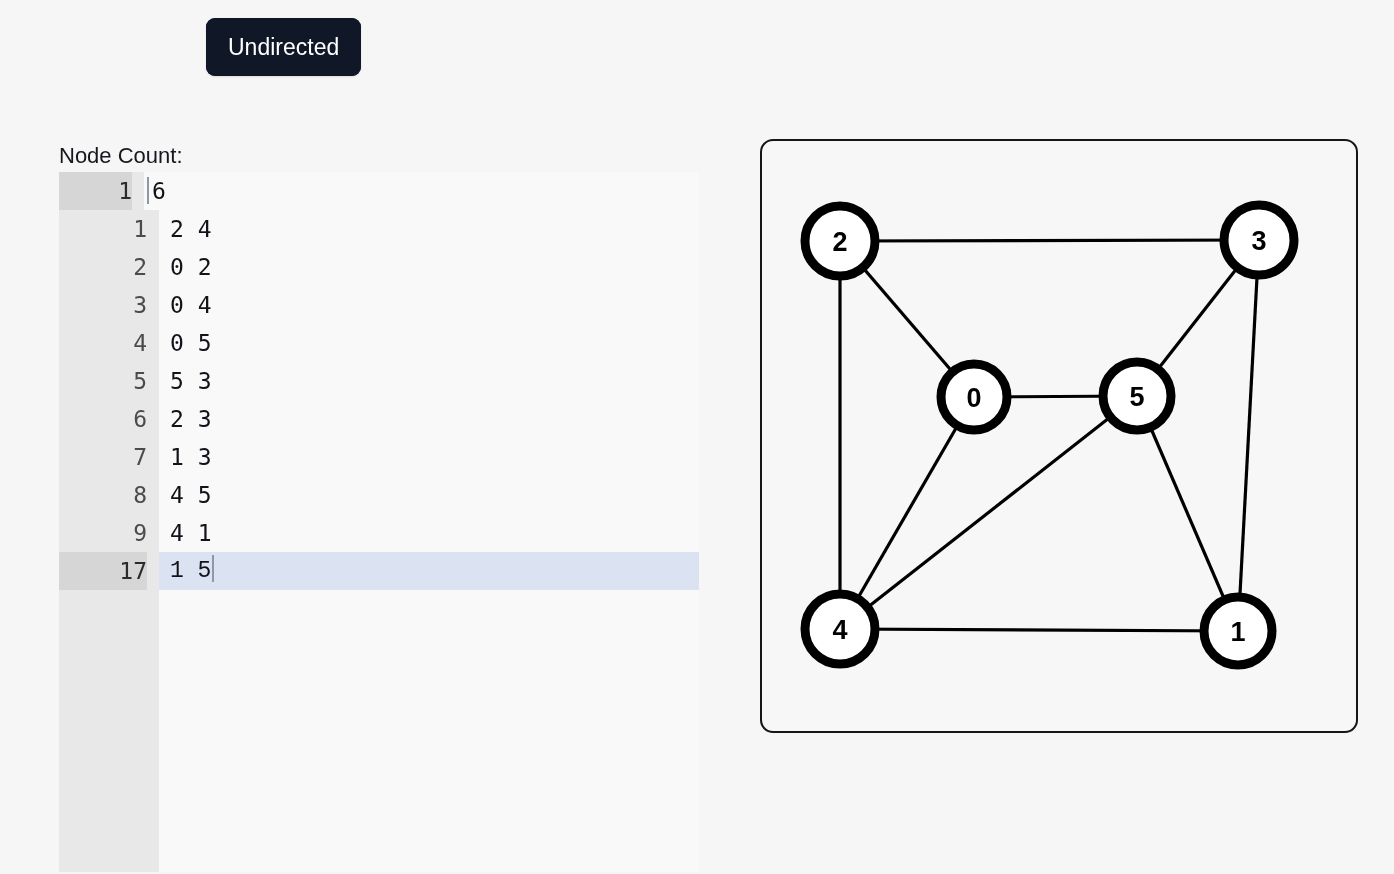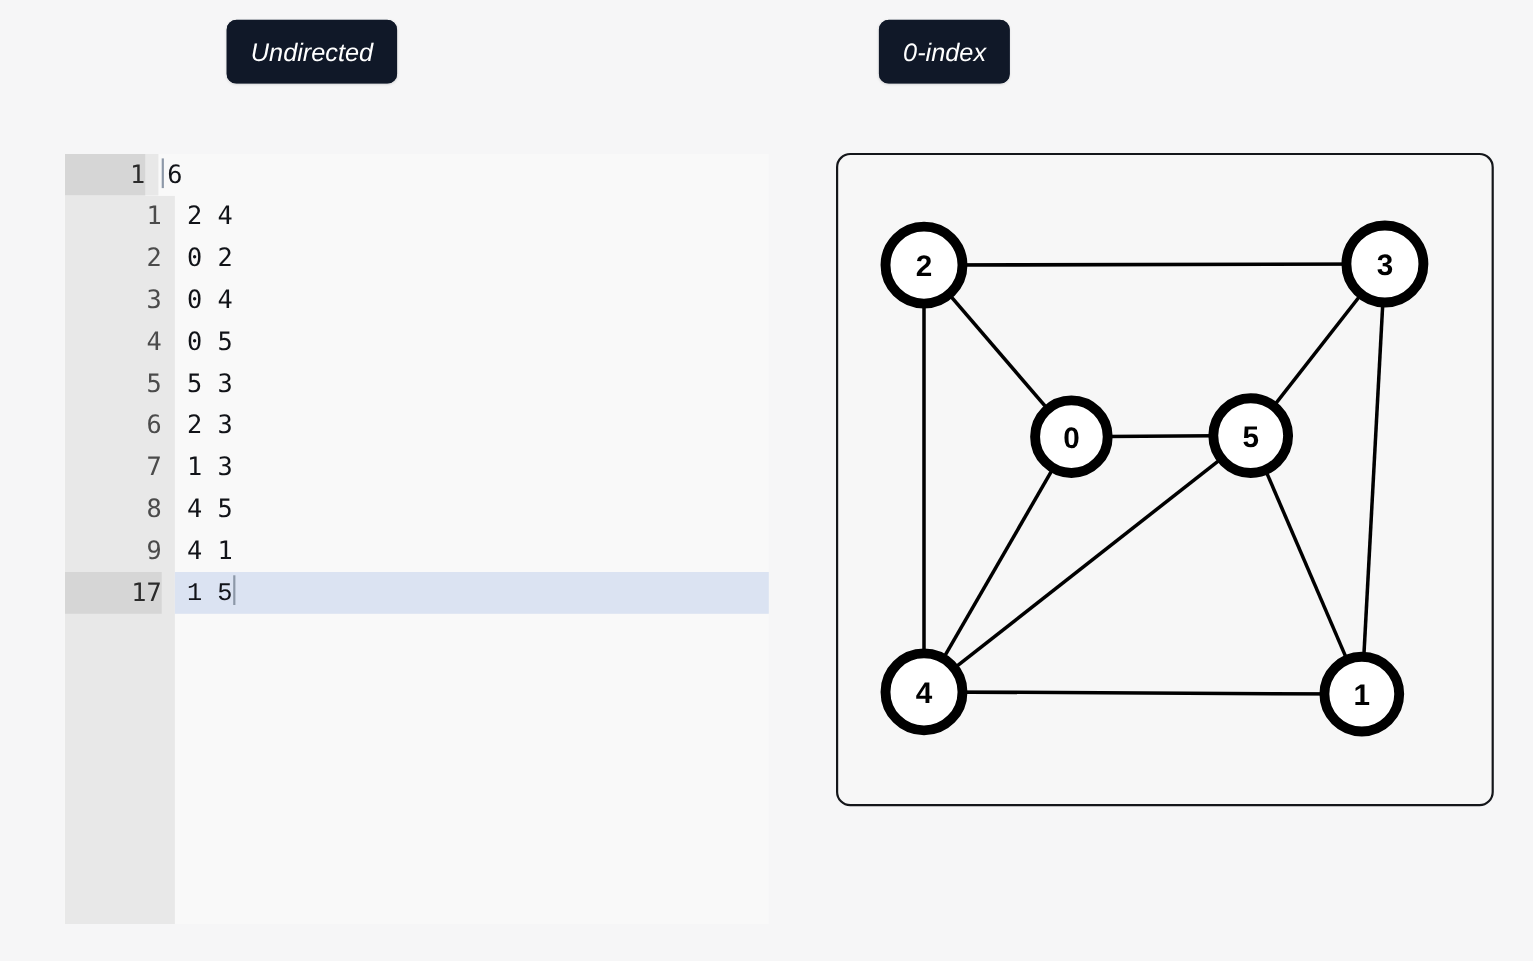--- a/index.html
+++ b/index.html
@@ -18,21 +18,20 @@
 
   
   .toggle-group {
     position: absolute;
     display: flex;
     background: #1e293b;
     border-radius: 9px;
     overflow: hidden;
     height: 58px;
     box-shadow: 0 1px 2px rgba(0,0,0,0.10);
-    font-style: italic;
   }
   .toggle-btn {
     display: flex;
     align-items: center;
     justify-content: center;
     color: #ffffff;
     font-size: 23px;
     font-family: "Liberation Sans", sans-serif;
     padding: 0 22px;
     background: #273142;
@@ -164,27 +163,25 @@
 </head>
 <body>
 
 <div class="toggle-group" id="mode-toggle">
   <div class="toggle-btn active">
     <span>Undirected</span>
   </div>
 </div>
 
 <div class="toggle-group" id="index-toggle">
-  <div class="toggle-btn active">
-    <span>0-index</span>
-  </div>
 </div>
 
 <div class="editor-col">
 
+  <div class="field-label">Node Count:</div>
 
   <div class="code-editor" id="node-count-editor">
     <div class="gutter">
         <div class="ln active">1</div>
       </div>
     <div class="code-body"><div class="cl"><span class="caret"></span><span>6</span></div></div>
   </div>
 
 
   <div class="code-editor" id="graph-data-editor">

